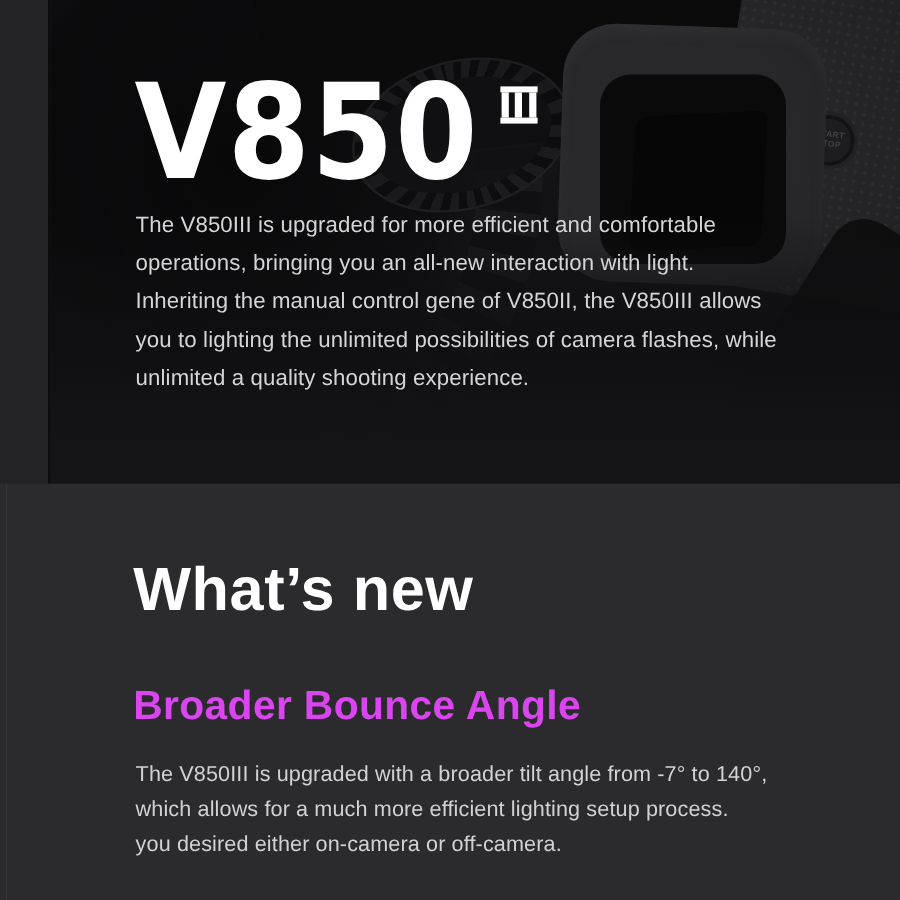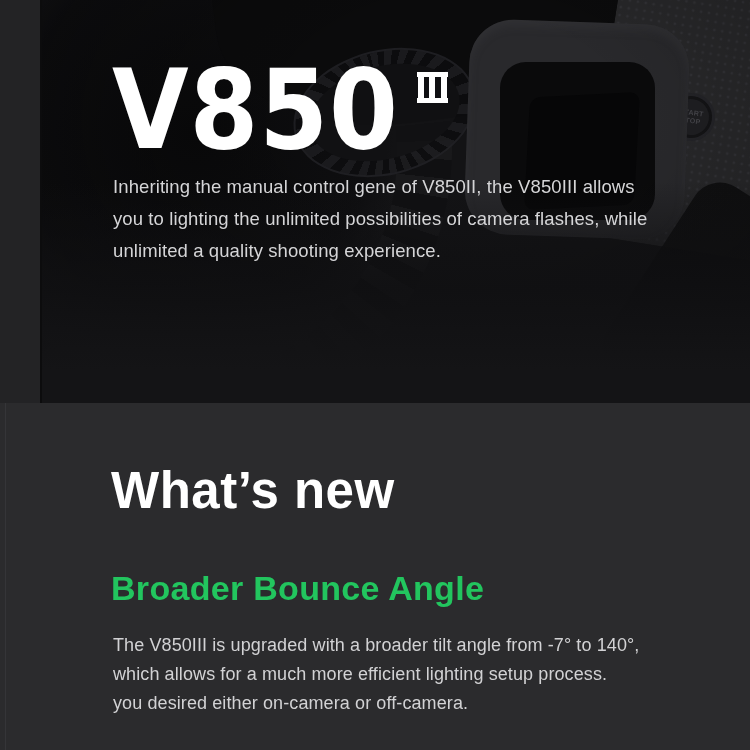--- a/index.html
+++ b/index.html
@@ -65,21 +65,21 @@
                font-size:18.5px; line-height:32px; color:#d5d5d7; letter-spacing:.1px;
                font-weight:400; }
   .hero-desc div { white-space:nowrap; }
 
   
   .features { position:absolute; left:0; top:403px; width:750px; height:347px; background:#2b2b2d; }
   .seam-line { position:absolute; left:5px; top:0; width:1px; height:100%; background:#3a3a3d; opacity:.7; }
   .section-title { position:absolute; left:111px; top:60px; font-size:51px; line-height:56px;
                font-weight:bold; color:#ffffff; letter-spacing:.5px; white-space:nowrap; }
   .feature-title { position:absolute; left:111px; top:166px; font-size:34px; line-height:38px;
-               font-weight:bold; color:#22c55e; letter-spacing:.3px; white-space:nowrap; }
+               font-weight:bold; color:#d946ef; letter-spacing:.3px; white-space:nowrap; }
   .feature-desc { position:absolute; left:113px; top:228px; font-size:18px; line-height:29px;
                color:#d2d2d4; letter-spacing:.1px; }
   .feature-desc div { white-space:nowrap; }
 </style>
 </head>
 <body>
 
 <div class="hero">
 
   <div class="hero-image">
@@ -104,20 +104,22 @@
   <div class="logo-row">
     <span class="logo-text">V850</span>
     <span class="mark-iii" role="img" aria-label="III">
       <i></i>
         <i></i>
         <i></i>
     </span>
   </div>
 
   <div class="hero-desc">
+    <div>The V850III is upgraded for more efficient and comfortable</div>
+    <div>operations, bringing you an all-new interaction with light.</div>
     <div>Inheriting the manual control gene of V850II, the V850III allows</div>
     <div>you to lighting the unlimited possibilities of camera flashes, while</div>
     <div>unlimited a quality shooting experience.</div>
   </div>
 </div>
 
 <div class="features">
   <div class="seam-line"></div>
   <h1 class="section-title">What’s new</h1>
   <h2 class="feature-title">Broader Bounce Angle</h2>

